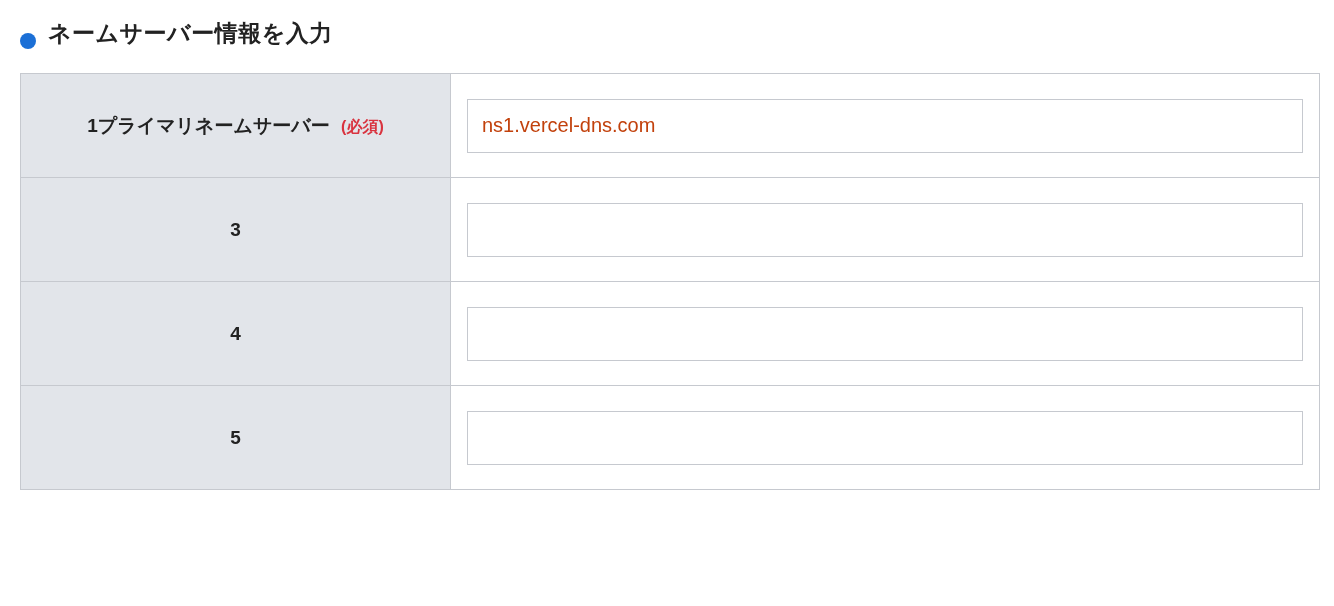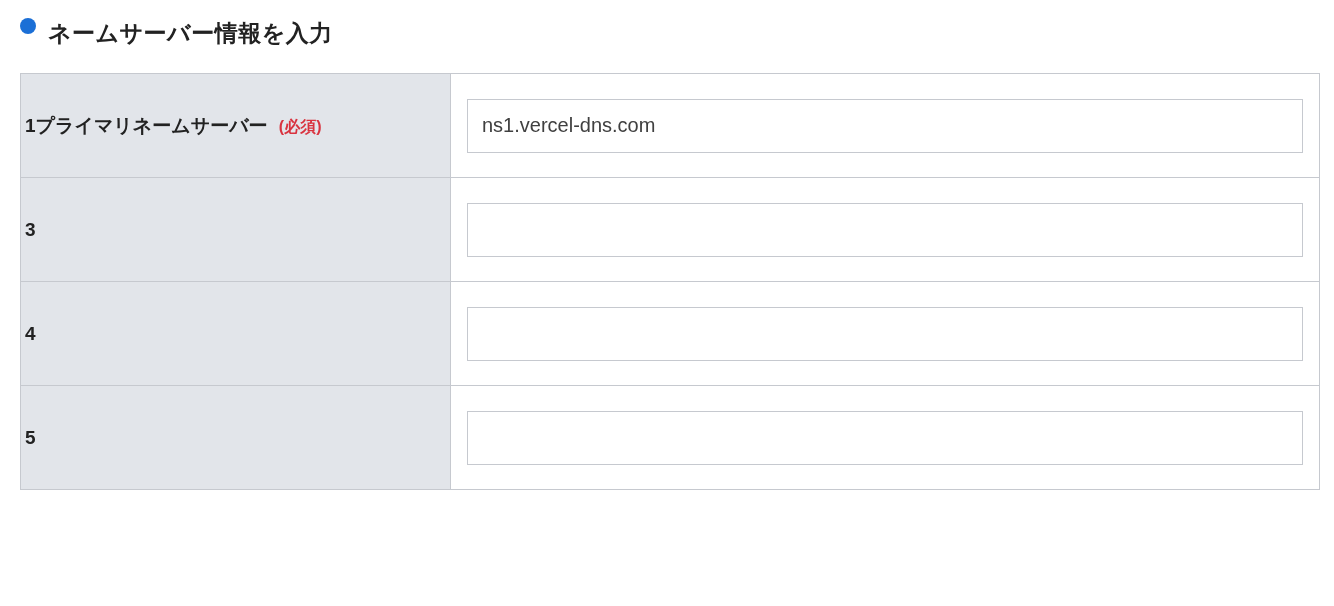--- a/index.html
+++ b/index.html
@@ -5,21 +5,21 @@
     * { box-sizing: border-box; margin: 0; padding: 0; }
     body {
       font-family: "Hiragino Kaku Gothic ProN", "Hiragino Sans", Meiryo, "MS PGothic", sans-serif;
       background: #ffffff;
       padding: 18px 20px;
       width: 1334px;
       color: #222;
     }
     .section-title {
       display: flex;
-      align-items: flex-start;
+      align-items: flex-end;
       gap: 12px;
       margin-bottom: 24px;
     }
     .bullet {
       width: 16px;
       height: 16px;
       border-radius: 50%;
       background: #1b6fd6;
       flex: 0 0 auto;
     }
@@ -34,23 +34,23 @@
       border-collapse: collapse;
       table-layout: fixed;
     }
     table.form tr {
       height: 104px;
     }
     table.form th {
       width: 430px;
       background: #e2e5ea;
       border: 1px solid #c6c9cf;
-      text-align: left;
+      text-align: center;
       vertical-align: middle;
-      padding: 0 4px;
+      padding: 0 35px;
       font-weight: 700;
       font-size: 19px;
       color: #222;
     }
     table.form td {
       border: 1px solid #c6c9cf;
       padding: 0 16px;
       vertical-align: middle;
       background: #fff;
     }
@@ -59,21 +59,21 @@
       font-size: 16px;
       font-weight: 700;
       margin-left: 6px;
     }
     input.ns {
       width: 100%;
       height: 54px;
       border: 1px solid #c6c9cf;
       padding: 0 14px;
       font-size: 20px;
-      color: #404040;
+      color: #c2410c;
       background: #fff;
       outline: none;
       font-family: inherit;
     }
   </style>
 </head>
 <body>
 
 <div class="section-title">
   <span class="bullet"></span>

